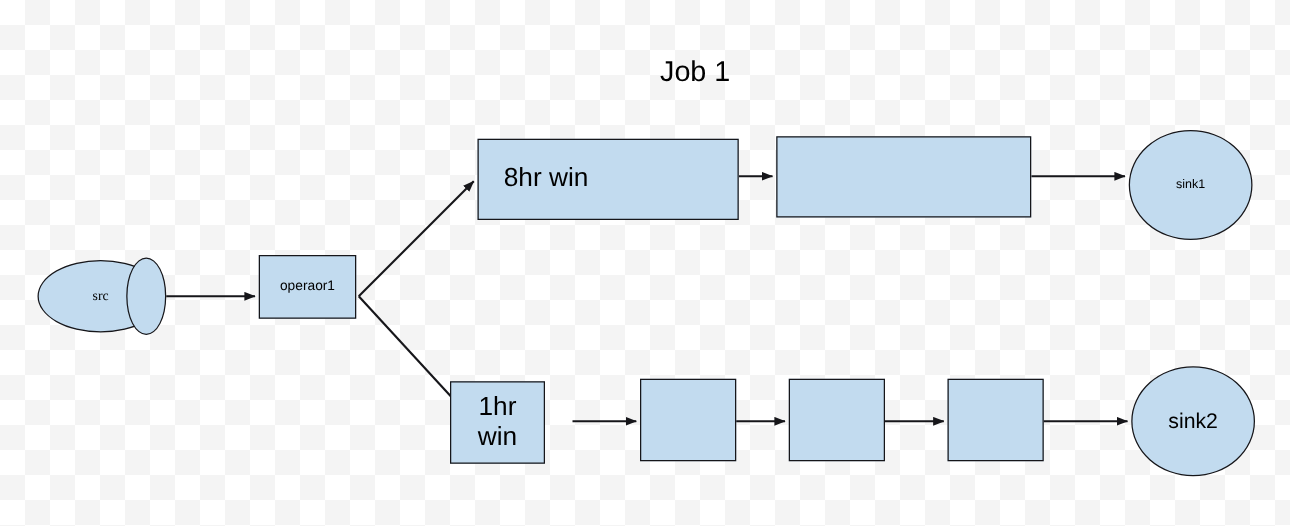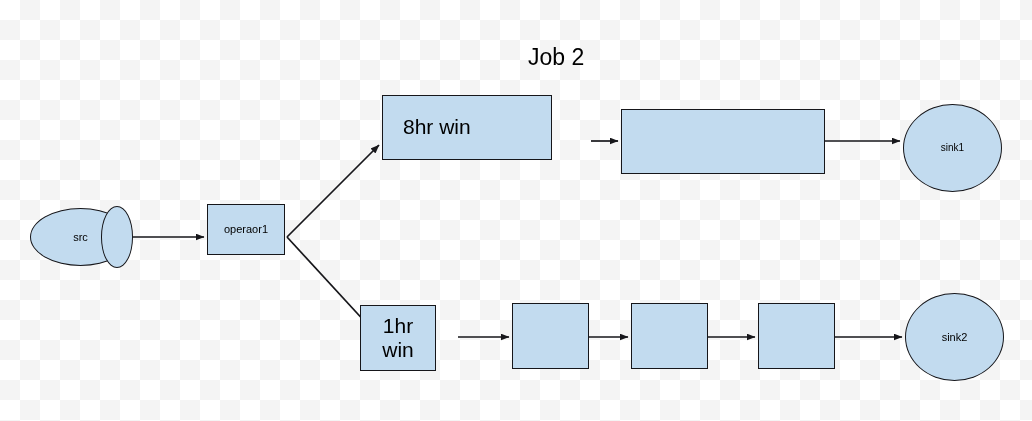--- a/index.html
+++ b/index.html
@@ -55,20 +55,21 @@
   .diagram-title {
     position: absolute;
     color: #000000;
     font-size: 23px;
     white-space: nowrap;
   }
   
   .cylinder {
     position: absolute;
     box-sizing: border-box;
+    font-family: Liberation Serif, serif;
   }
   .cyl-body {
     position: absolute;
     left: 0;
     top: 0;
     width: 100%;
     height: 100%;
     box-sizing: border-box;
     background: #c2dbef;
     border: 1.6px solid #16161a;
@@ -115,32 +116,32 @@
         <line x1="287" y1="237" x2="379" y2="337" stroke="#16161a" stroke-width="1.7" marker-end="url(#arrowhead)"></line>
         <line x1="591" y1="141" x2="618" y2="141" stroke="#16161a" stroke-width="1.7" marker-end="url(#arrowhead)"></line>
         <line x1="825" y1="141" x2="900" y2="141" stroke="#16161a" stroke-width="1.7" marker-end="url(#arrowhead)"></line>
         <line x1="458" y1="337" x2="509" y2="337" stroke="#16161a" stroke-width="1.7" marker-end="url(#arrowhead)"></line>
         <line x1="564" y1="337" x2="628" y2="337" stroke="#16161a" stroke-width="1.7" marker-end="url(#arrowhead)"></line>
         <line x1="683" y1="337" x2="755" y2="337" stroke="#16161a" stroke-width="1.7" marker-end="url(#arrowhead)"></line>
         <line x1="810" y1="337" x2="902" y2="337" stroke="#16161a" stroke-width="1.7" marker-end="url(#arrowhead)"></line>
       </g>
   </svg>
 
-  <div class="diagram-title" style="left: 528px; top: 44px;">Job 2</div>
+  <div class="diagram-title" style="left: 528px; top: 44px;">Job 1</div>
 
   <div id="node-group">
       <div class="cylinder" style="left: 30px; top: 208px; width: 101px; height: 58px;">
         <div class="cyl-body"></div>
         <div class="cyl-cap"></div>
         <div class="cyl-label" style="font-size: 11px;">src</div>
       </div>
       <div class="node box" style="left: 207px; top: 204px; width: 78px; height: 51px; font-size: 11px; background: rgb(194, 219, 239); border-color: rgb(22, 22, 26);">
         <span class="node-label">operaor1</span>
       </div>
-      <div class="node box" style="left: 382px; top: 95px; width: 170px; height: 65px; font-size: 21px; background: rgb(194, 219, 239); border-color: rgb(22, 22, 26); justify-content: flex-start; padding-left: 16px;">
+      <div class="node box" style="left: 382px; top: 111px; width: 209px; height: 65px; font-size: 21px; background: rgb(194, 219, 239); border-color: rgb(22, 22, 26); justify-content: flex-start; padding-left: 16px;">
         <span class="node-label">8hr win</span>
       </div>
       <div class="node box" style="left: 621px; top: 109px; width: 204px; height: 65px; font-size: 21px; background: rgb(194, 219, 239); border-color: rgb(22, 22, 26);">
         <span class="node-label"></span>
       </div>
       <div class="node ellipse" style="left: 903px; top: 104px; width: 99px; height: 88px; font-size: 10px; background: rgb(194, 219, 239); border-color: rgb(22, 22, 26);">
         <span class="node-label">sink1</span>
       </div>
       <div class="node box" style="left: 360px; top: 305px; width: 76px; height: 66px; font-size: 21px; background: rgb(194, 219, 239); border-color: rgb(22, 22, 26);">
         <span class="node-label">1hr
@@ -148,18 +149,18 @@
       </div>
       <div class="node box" style="left: 512px; top: 303px; width: 77px; height: 66px; font-size: 21px; background: rgb(194, 219, 239); border-color: rgb(22, 22, 26);">
         <span class="node-label"></span>
       </div>
       <div class="node box" style="left: 631px; top: 303px; width: 77px; height: 66px; font-size: 21px; background: rgb(194, 219, 239); border-color: rgb(22, 22, 26);">
         <span class="node-label"></span>
       </div>
       <div class="node box" style="left: 758px; top: 303px; width: 77px; height: 66px; font-size: 21px; background: rgb(194, 219, 239); border-color: rgb(22, 22, 26);">
         <span class="node-label"></span>
       </div>
-      <div class="node ellipse" style="left: 905px; top: 293px; width: 99px; height: 88px; font-size: 11px; background: rgb(194, 219, 239); border-color: rgb(22, 22, 26); justify-content: center;">
+      <div class="node ellipse" style="left: 905px; top: 293px; width: 99px; height: 88px; font-size: 17px; background: rgb(194, 219, 239); border-color: rgb(22, 22, 26); justify-content: center;">
         <span class="node-label">sink2</span>
       </div>
     </div>
 
 </div>
 
 </body></html>

